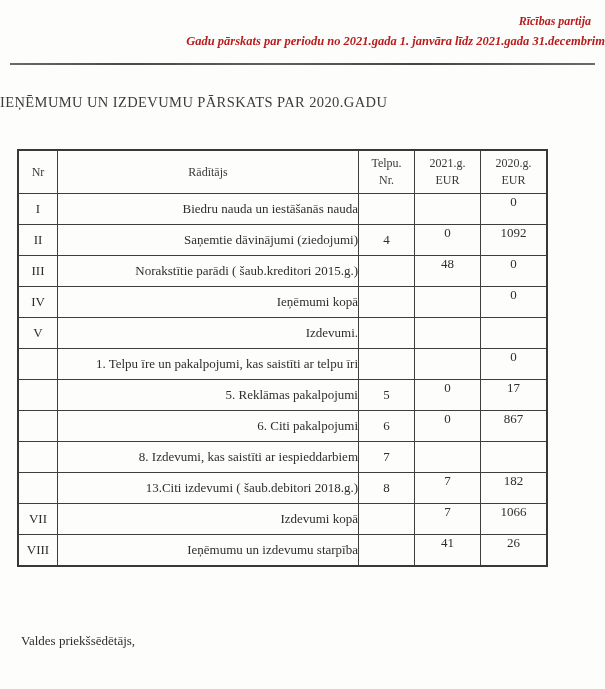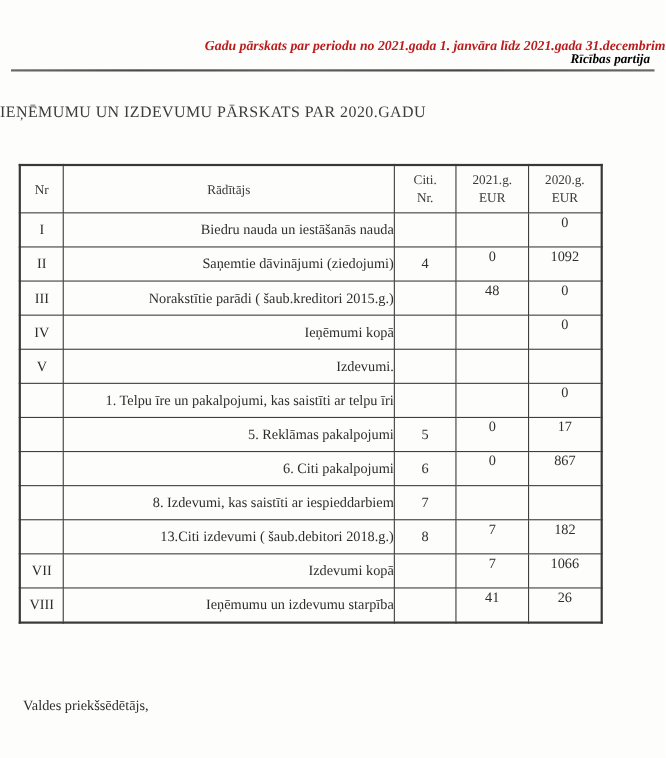--- a/index.html
+++ b/index.html
@@ -16,22 +16,21 @@
     font-family: "Liberation Serif", "DejaVu Serif", serif;
     overflow: hidden;
   }
   .party {
     position: absolute;
     top: 14px;
     right: 14px;
     font-size: 12px;
     font-weight: bold;
     font-style: italic;
-    color: #000000;
-    margin-top: 32px;
+    color: #b91c1c;
   }
   .period {
     position: absolute;
     top: 34px;
     left: 0;
     width: 100%;
     text-align: right;
     font-size: 12.5px;
     font-weight: bold;
     font-style: italic;
@@ -131,21 +130,21 @@
 
   <div class="rule"></div>
 
   <div class="title">IEŅĒMUMU UN IZDEVUMU PĀRSKATS PAR 2020.GADU</div>
 
   <table class="report">
     <thead>
       <tr>
         <th class="c-nr">Nr</th>
         <th class="c-label">Rādītājs</th>
-        <th class="c-piez">Citi.
+        <th class="c-piez">Telpu.
 Nr.</th>
         <th class="c-val">2021.g.
 EUR</th>
         <th class="c-val">2020.g.
 EUR</th>
       </tr>
     </thead>
     <tbody>
       <tr>
         <td class="c-nr">I</td>

